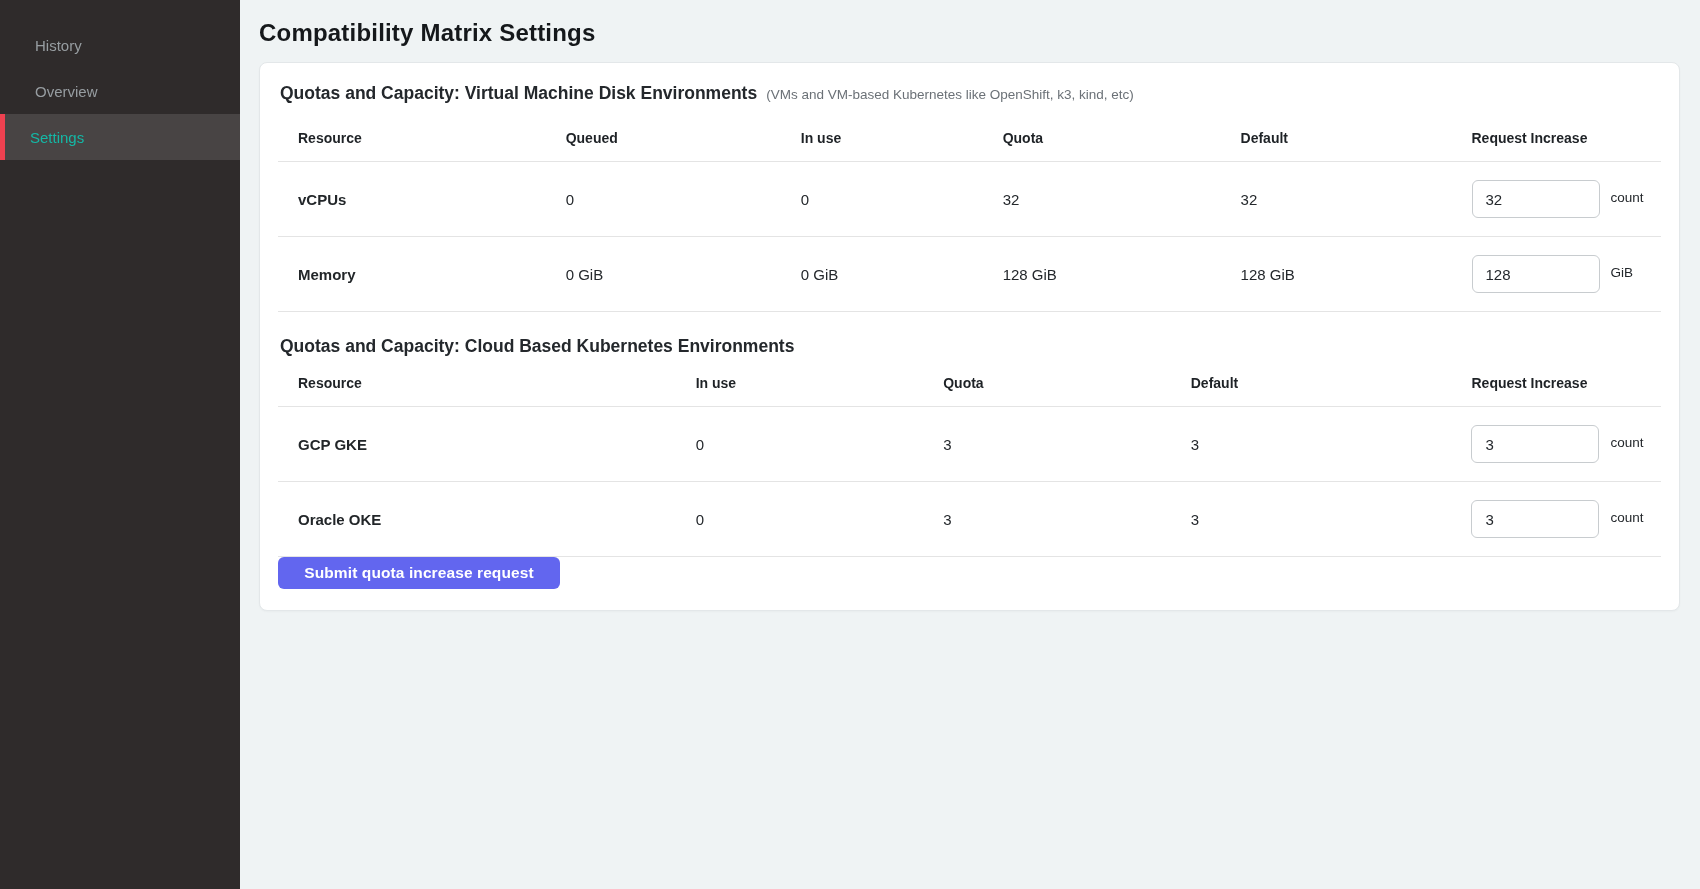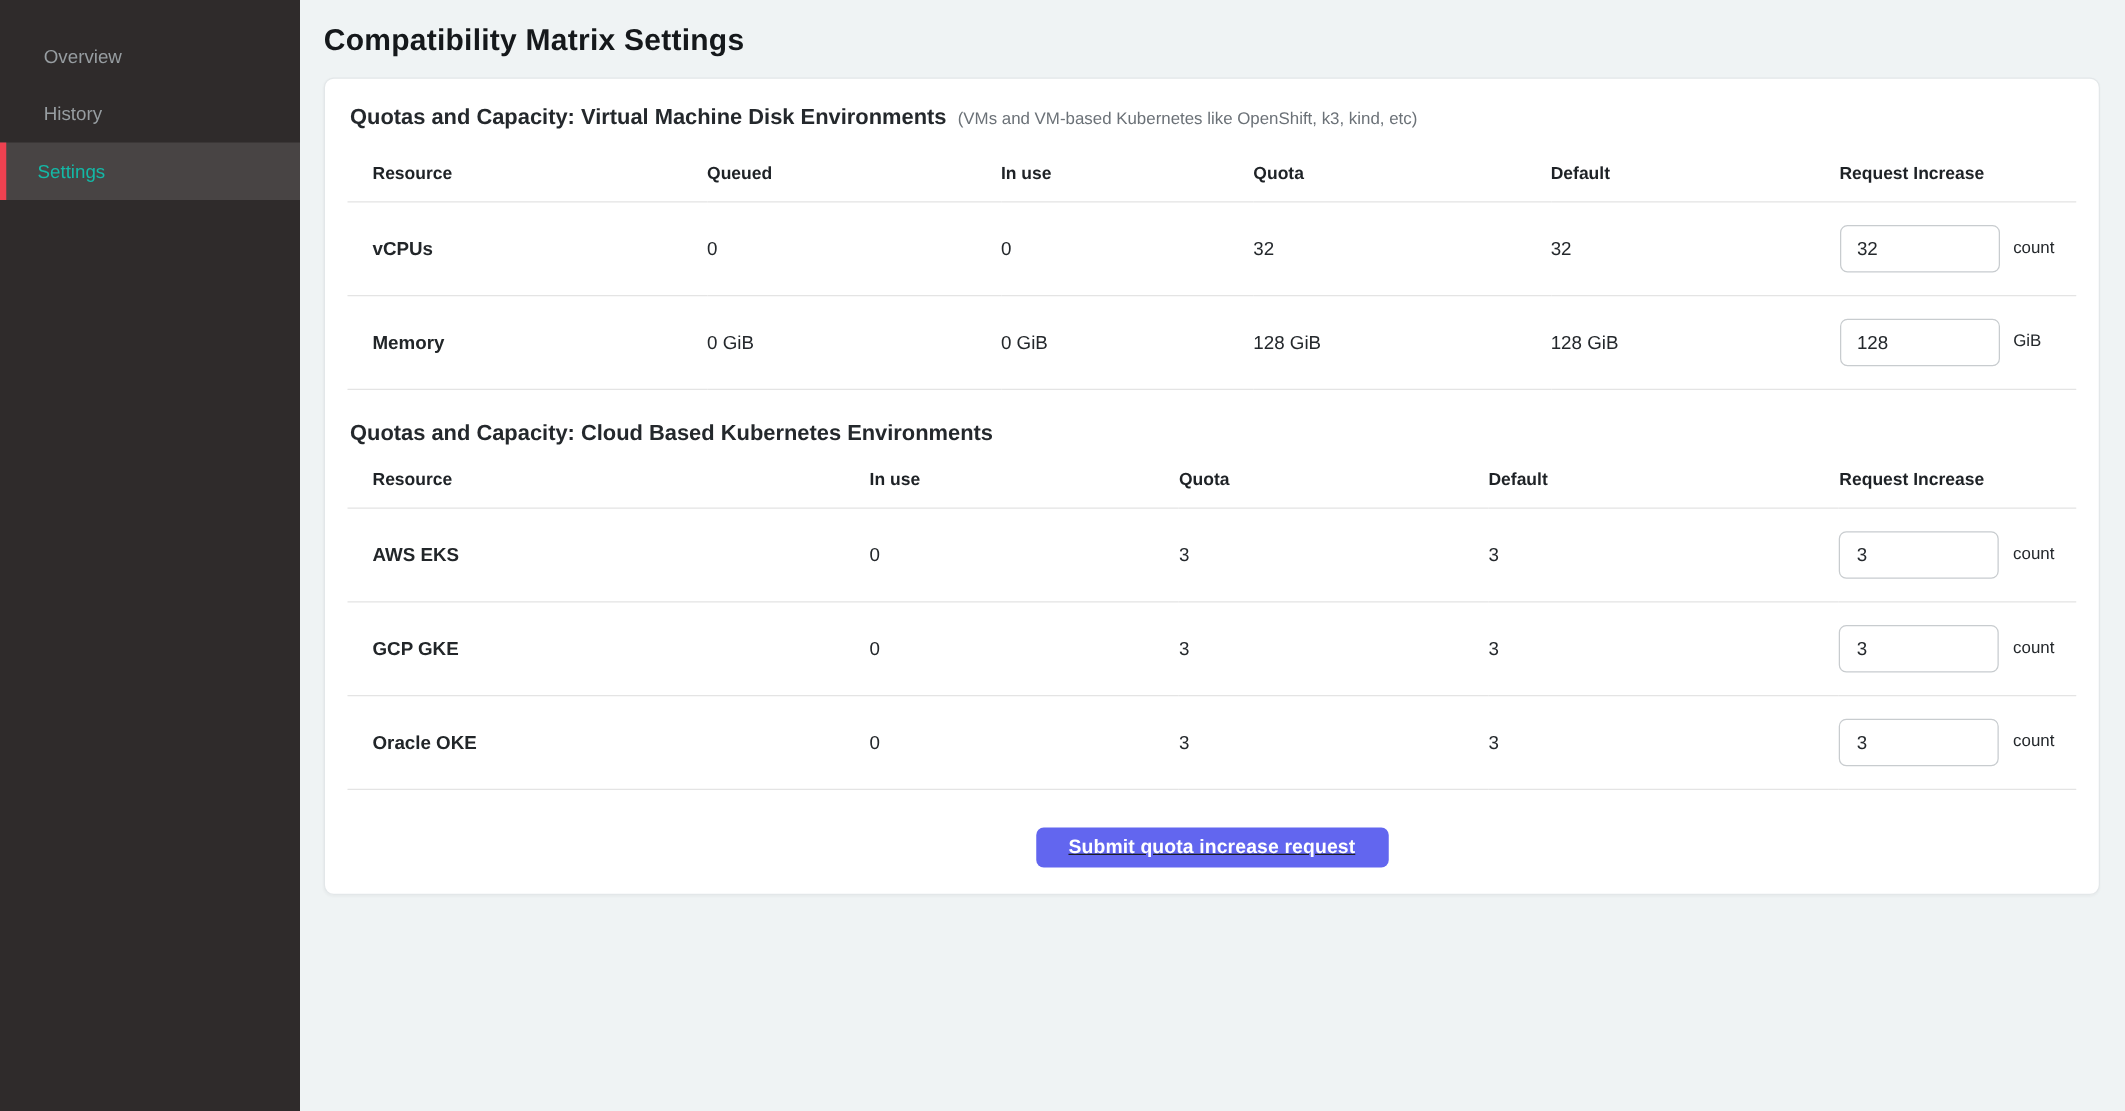--- a/index.html
+++ b/index.html
@@ -78,35 +78,35 @@
   .t2 .c1{width:30.2%;} .t2 .c2{width:17.9%;} .t2 .c3{width:17.9%;}
   .t2 .c4{width:20.3%;} .t2 .c5{width:13.7%;}
   .req-wrap{display:flex;align-items:center;}
   .req-input{
     width:128px;height:38px;
     border:1px solid #c8cccf;border-radius:6px;
     font-family:inherit;font-size:15px;color:#24282c;
     padding:0 13px;outline:none;background:#fff;
   }
   .unit{font-size:13.5px;color:#24282c;margin-left:11px;transform:translateY(-2px);}
-  .submit-row{display:flex;justify-content:center;margin-top:30px;text-decoration:underline;}
+  .submit-row{display:flex;justify-content:flex-start;}
   .submit-btn{
     background:var(--button);color:#ffffff;
     font-family:inherit;font-size:15.5px;font-weight:700;
     border:none;border-radius:6px;
     padding:7px 22px;height:32px;min-width:282px;
     cursor:pointer;letter-spacing:.1px;
   }
 </style>
 </head>
 <body>
 
 <nav class="sidebar">
+  <div class="nav-item">History</div>
   <div class="nav-item">Overview</div>
-  <div class="nav-item">History</div>
   <div class="nav-item active">Settings</div>
 </nav>
 
 <main class="main">
   <h1 class="page-title">Compatibility Matrix Settings</h1>
 
   <div class="card">
 
     <section>
       <div class="section-head">
@@ -164,32 +164,20 @@
           <tr>
             <th class="c1 first">Resource</th>
             <th class="c2">In use</th>
             <th class="c3">Quota</th>
             <th class="c4">Default</th>
             <th class="c5">Request Increase</th>
           </tr>
         </thead>
         <tbody>
           <tr>
-            <td class="resource first">AWS EKS</td>
-            <td>0</td>
-            <td>3</td>
-            <td>3</td>
-            <td class="input-cell">
-              <div class="req-wrap">
-                <input class="req-input" type="text" value="3" style="">
-                <span class="unit">count</span>
-              </div>
-            </td>
-          </tr>
-          <tr>
             <td class="resource first">GCP GKE</td>
             <td>0</td>
             <td>3</td>
             <td>3</td>
             <td class="input-cell">
               <div class="req-wrap">
                 <input class="req-input" type="text" value="3" style="">
                 <span class="unit">count</span>
               </div>
             </td>

